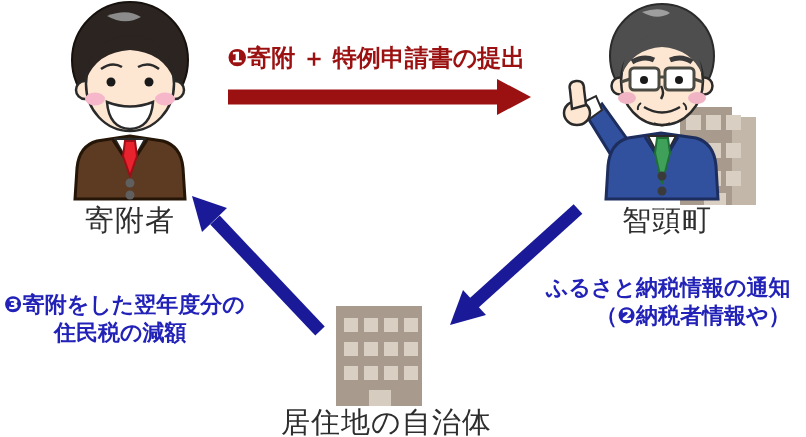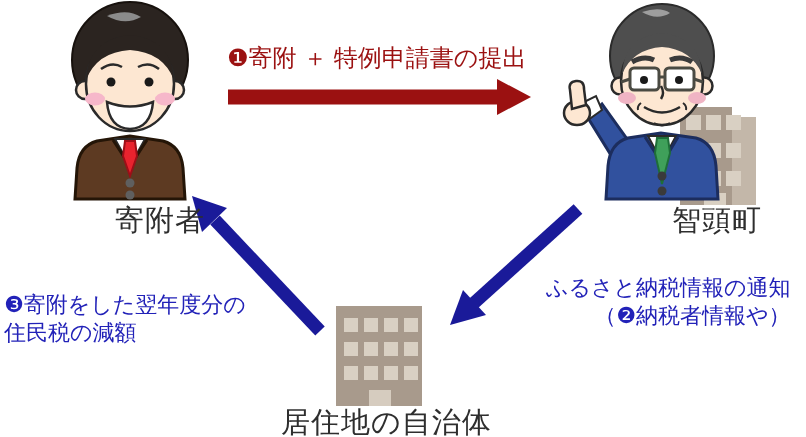--- a/index.html
+++ b/index.html
@@ -4,32 +4,32 @@
 <style>
   html,body{margin:0;padding:0;background:#fff;}
   .stage{
     position:relative;width:806px;height:437px;background:#ffffff;
     overflow:hidden;font-family:"Liberation Sans","DejaVu Sans",sans-serif;
   }
   .abs{position:absolute;}
   svg{display:block;}
   
   .actor-label{
-    position:absolute;text-align:right;color:#2e2e2e;
+    position:absolute;text-align:center;color:#2e2e2e;
     font-family:"Liberation Serif","DejaVu Serif",serif;
     font-size:29px;font-weight:500;letter-spacing:1px;white-space:nowrap;
   }
   
   .flow-text{
-    position:absolute;font-weight:normal;white-space:nowrap;line-height:28px;
+    position:absolute;font-weight:bold;white-space:nowrap;line-height:28px;
   }
   .flow-red{color:#9b1111;font-size:24px;}
   .flow-blue{color:#2222b8;font-size:22px;}
   .indent1{margin-left:23px;text-align:right;}
-  .indent2{}
+  .indent2{margin-left:50px;}
   .arrow-layer{position:absolute;left:0;top:0;}
 </style>
 </head>
 <body>
 
 <div class="stage">
 
   <svg class="arrow-layer" width="806" height="437" viewBox="0 0 806 437">
 
     <g>

